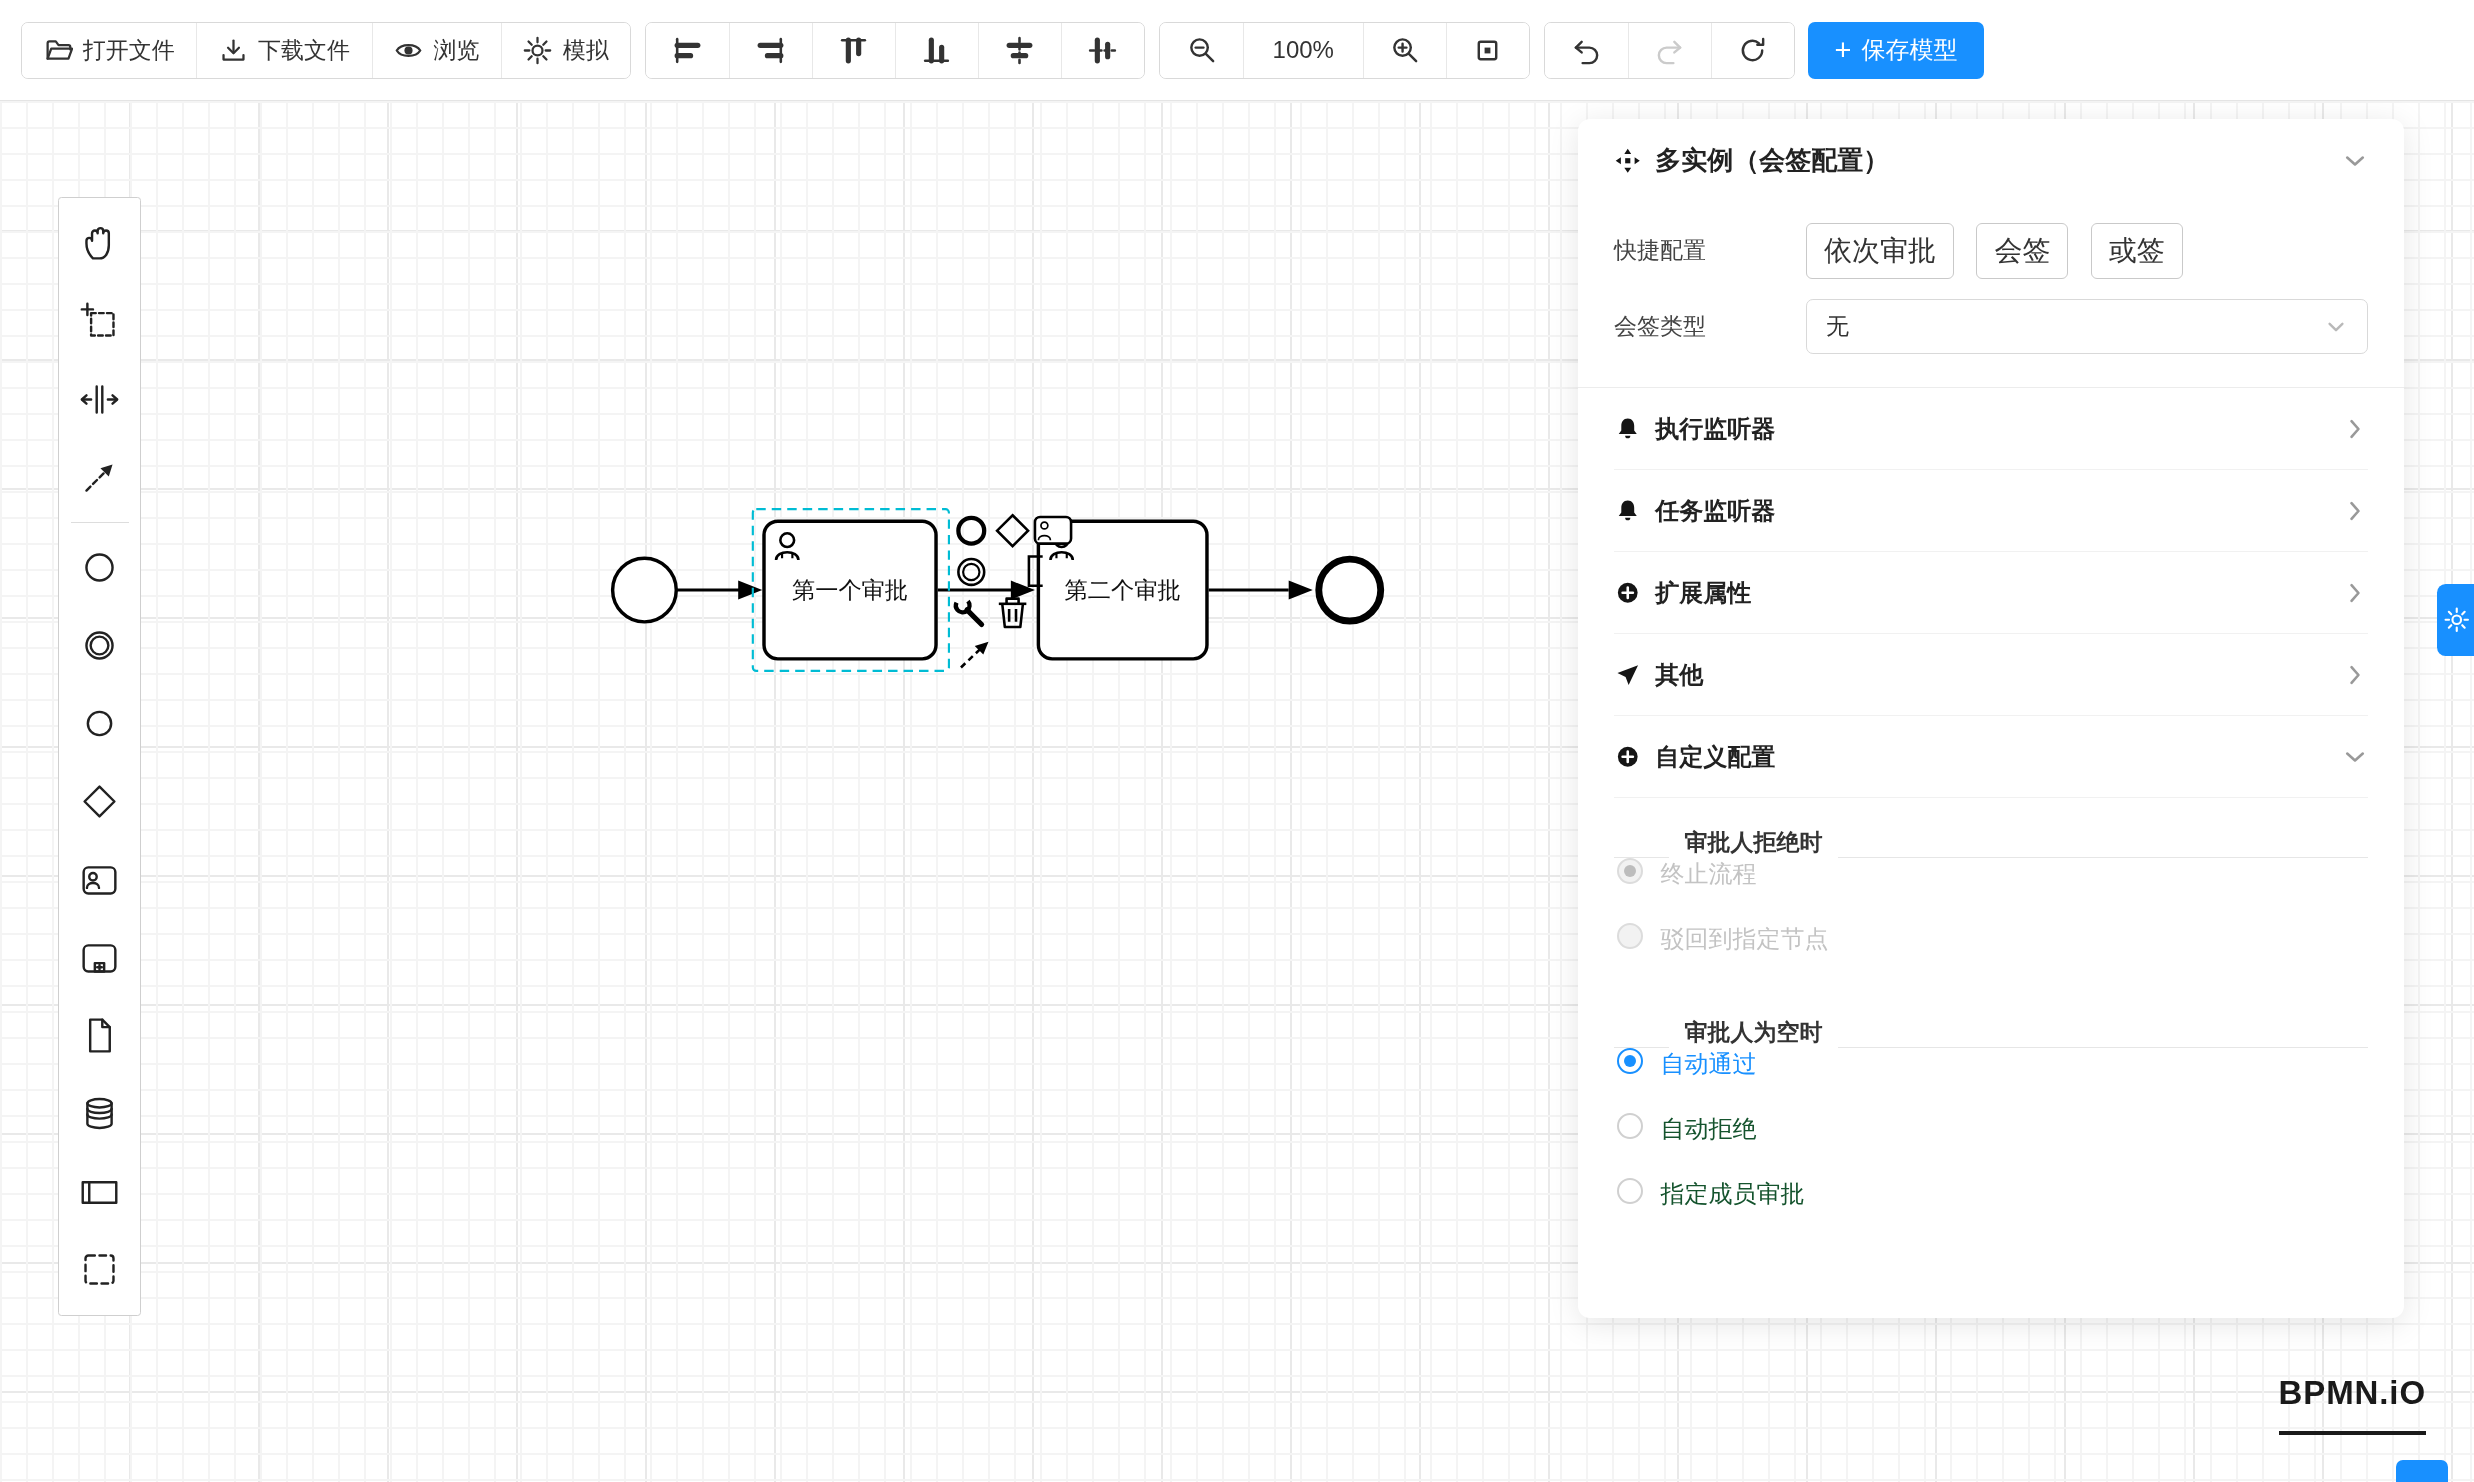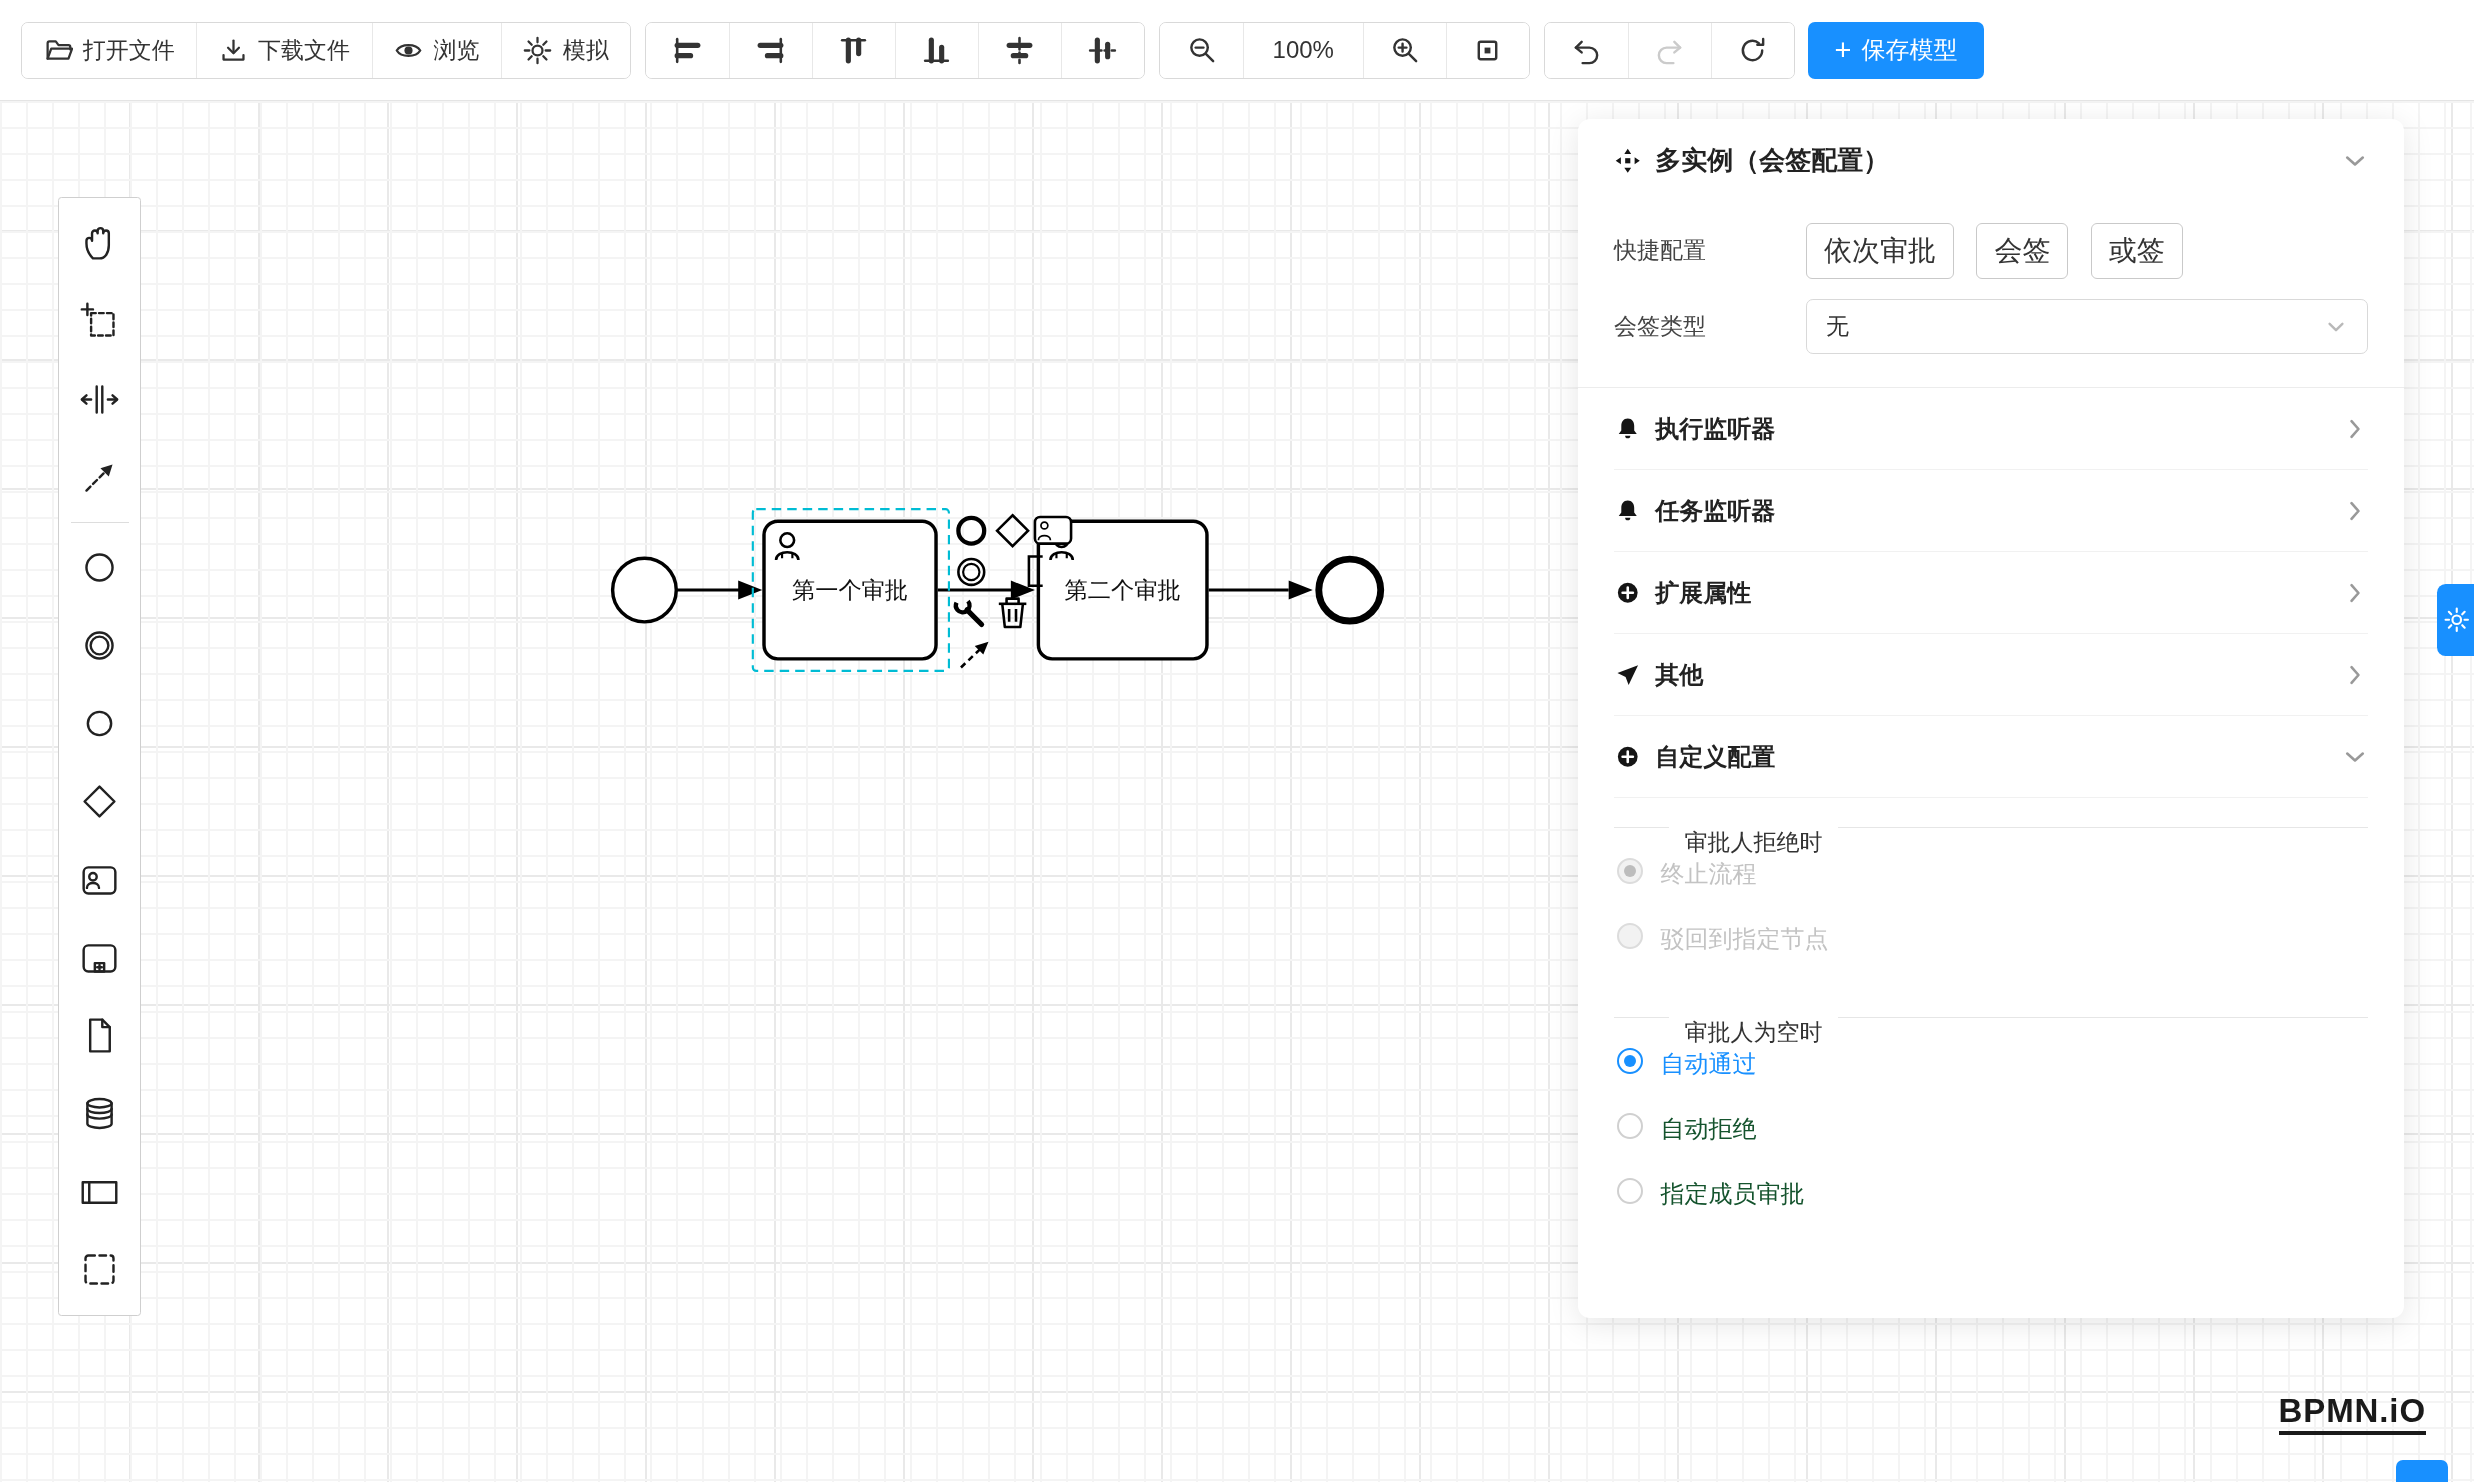--- a/index.html
+++ b/index.html
@@ -44,39 +44,39 @@
   .props-title{font-size:26px;font-weight:bold;color:#222}
   .ml-auto{margin-left:auto}
   .field-row{display:flex;align-items:center;margin-top:20.6px}
   .field-label{width:148px;text-align:left;font-size:23px;color:#444;margin-right:44px;flex:none}
   .qc-buttons{display:flex;gap:22.4px}
   .qc-btn{border:1.7px solid #c9c9c9;border-radius:6px;background:#fff;font-size:28px;color:#333;padding:8px 17px;cursor:pointer}
   .select{flex:1;height:55px;border:1.7px solid #d9d9d9;border-radius:6.9px;display:flex;align-items:center;padding:0 19px;font-size:23px;color:#333;cursor:pointer;background:#fff}
   .sect-divider{border-top:1.7px solid #ececec;margin:33px -36px 0;height:0}
   .prow{height:82px;display:flex;align-items:center;gap:13.8px;border-bottom:1.7px solid #f1f1f1;cursor:pointer}
   .prow-label{font-size:24px;font-weight:bold;color:#222}
-  .dheading{display:flex;align-items:flex-start;margin-top:29px;font-size:23px;font-weight:normal;color:#333}
+  .dheading{display:flex;align-items:flex-end;margin-top:29px;font-size:23px;font-weight:bold;color:#333}
   .dheading::before{content:"";width:55px;border-top:1.7px solid #e6e6e6;margin-right:15.5px}
   .dheading::after{content:"";flex:1;border-top:1.7px solid #e6e6e6;margin-left:15.5px}
   .radio-row{display:flex;gap:17px;height:65px;padding-left:3.4px;cursor:pointer}
   .radio{width:26px;height:26px;border-radius:50%;border:2.6px solid #d0d0d0;background:#fff;display:flex;align-items:center;justify-content:center;flex:none}
   .radio .dot{width:12px;height:12px;border-radius:50%}
   .radio.checked-blue{border-color:#1890ff}
   .radio.checked-blue .dot{background:#1890ff}
   .radio.disabled{background:#f2f2f2;border-color:#dcdcdc}
   .radio.disabled .dot{background:#bdbdbd}
   .radio-label{font-size:24px;color:#14532d}
   .radio-label.blue{color:#1890ff}
   .radio-label.muted{color:#c3c3c3}
 
   
   .drawer-tab{position:absolute;right:0;top:584px;width:38px;height:72px;background:#1890ff;border-radius:8.6px 0 0 8.6px;
     display:flex;align-items:center;padding-left:6px;z-index:35;cursor:pointer}
   .bpmn-logo{position:absolute;right:49px;bottom:47px;font-size:33px;font-weight:800;color:#1a1a1a;
-    border-bottom:4.3px solid #1a1a1a;padding-bottom:1px;letter-spacing:0.9px;z-index:6}
+    border-bottom:4.3px solid #1a1a1a;padding-bottom:19px;letter-spacing:0.9px;z-index:6}
   .corner-float{position:absolute;right:27.5px;bottom:0;width:52px;height:22.4px;background:#1890ff;border-radius:6.9px 6.9px 0 0;z-index:35;cursor:pointer}
 
   svg{display:block}
   .st{stroke:#333;fill:none;stroke-width:2.5;stroke-linecap:round;stroke-linejoin:round}
   .stb{stroke:#333;fill:none;stroke-width:5;stroke-linecap:round}
   .pal{stroke:#222;fill:none;stroke-width:2.6;stroke-linecap:round;stroke-linejoin:round}
 </style>
 </head>
 <body>
 

